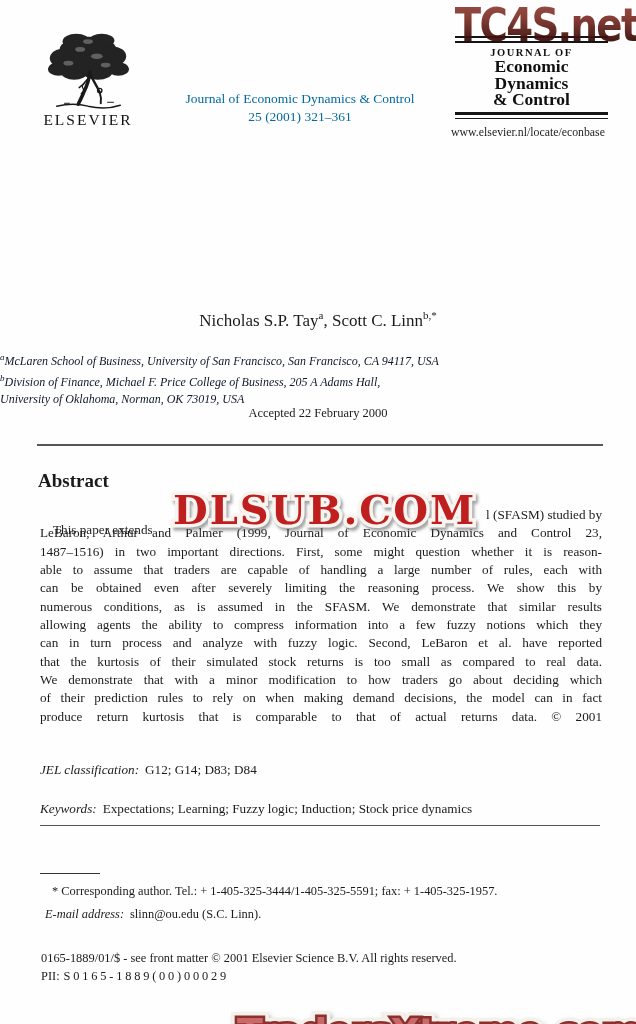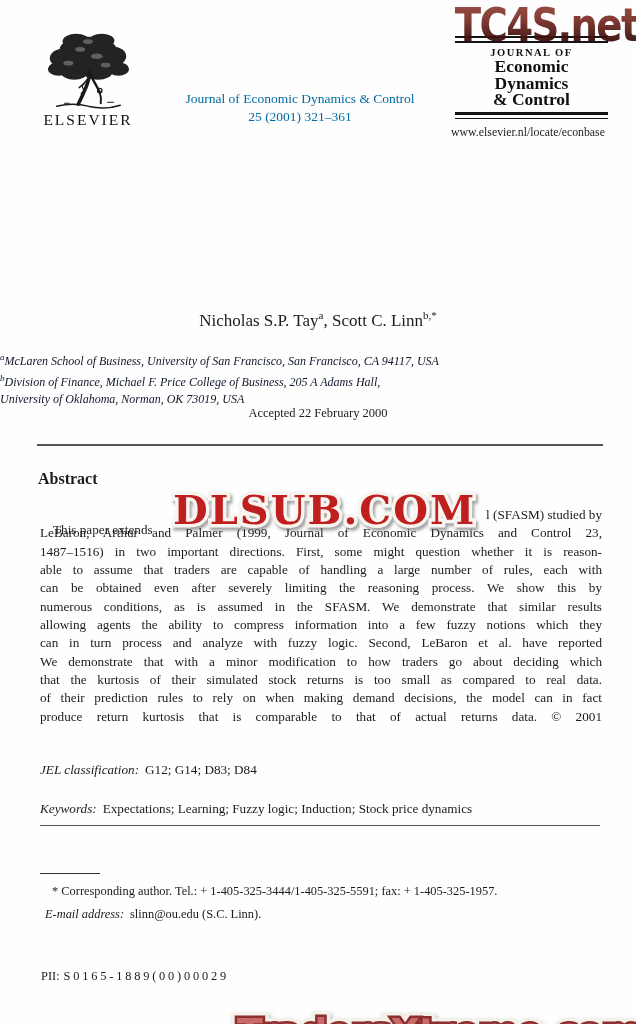--- a/index.html
+++ b/index.html
@@ -61,21 +61,21 @@
   .title{left:0;right:0;top:185px;text-align:center;font-size:26px;line-height:32.5px;color:#151515;}
   .authors{left:0;right:0;top:309px;text-align:center;font-size:17px;}
   .authors sup{font-size:11px;}
   .affils{left:0;right:0;top:349px;text-align:left;font-style:italic;font-size:12px;line-height:17px;color:#0f172a;}
   .affils sup{font-size:9px;}
   .accepted{left:0;right:0;top:406px;text-align:center;font-size:12.5px;}
 
   .rule-top{left:37px;right:33px;top:444px;border-top:2px solid #565656;}
 
   
-  .abs-head{left:38px;top:470px;font-size:16px;font-weight:bold;text-align:center;}
+  .abs-head{left:38px;top:470px;font-size:19px;font-weight:bold;text-align:center;}
   .abs-para{left:40px;top:506px;width:562px;font-size:13.2px;line-height:18.35px;}
   .abs-line1{display:flex;justify-content:space-between;height:18.35px;}
   .abs-line1 .l{padding-left:13px;margin-top:15px;}
   .jline{text-align:justify;height:18.35px;overflow:hidden;}
   .jline::after{content:"";display:inline-block;width:100%;height:0;vertical-align:top;}
 
   .jel{left:40px;top:762px;font-size:13.2px;}
   .keywords{left:40px;top:801px;font-size:13.2px;}
   .lbl-it{font-style:italic;}
   .lbl-val{margin-left:6px;}
@@ -171,22 +171,22 @@
       <span class="l">This paper extends</span>
       <span class="r">l (SFASM) studied by</span>
     </div>
     <div class="jline">LeBaron, Arthur and Palmer (1999, Journal of Economic Dynamics and Control 23,</div>
     <div class="jline">1487–1516) in two important directions. First, some might question whether it is reason-</div>
     <div class="jline">able to assume that traders are capable of handling a large number of rules, each with</div>
     <div class="jline">can be obtained even after severely limiting the reasoning process. We show this by</div>
     <div class="jline">numerous conditions, as is assumed in the SFASM. We demonstrate that similar results</div>
     <div class="jline">allowing agents the ability to compress information into a few fuzzy notions which they</div>
     <div class="jline">can in turn process and analyze with fuzzy logic. Second, LeBaron et al. have reported</div>
+    <div class="jline">that the kurtosis of their simulated stock returns is too small as compared to real data.</div>
     <div class="jline">We demonstrate that with a minor modification to how traders go about deciding which</div>
-    <div class="jline">that the kurtosis of their simulated stock returns is too small as compared to real data.</div>
     <div class="jline">of their prediction rules to rely on when making demand decisions, the model can in fact</div>
     <div class="jline">produce return kurtosis that is comparable to that of actual returns data. © 2001</div>
   </div>
 
   <div class="abs wm wm-mid wm-outline" data-text="DLSUB.COM">DLSUB.COM</div>
 
   <div class="abs jel">
     <span class="lbl-it">JEL classification:</span><span class="lbl-val">G12; G14; D83; D84</span>
   </div>
   <div class="abs keywords">
@@ -194,19 +194,20 @@
   </div>
 
   <div class="abs rule-mid"></div>
   <div class="abs fn-rule"></div>
 
   <div class="abs fn1">* Corresponding author. Tel.: + 1-405-325-3444/1-405-325-5591; fax: + 1-405-325-1957.</div>
   <div class="abs fn2">
     <span class="lbl-it">E-mail address:</span><span class="lbl-val">slinn@ou.edu (S.C. Linn).</span>
   </div>
 
+  <div class="abs foot1">0165-1889/01/$ - see front matter © 2001 Elsevier Science B.V. All rights reserved.</div>
   <div class="abs foot2">
     <span>PII:</span><span class="pii-code">S0165-1889(00)00029</span>
   </div>
 
   <div class="abs wm wm-bottom wm-outline" data-text="TradersXtreme.com">TradersXtreme.com</div>
 
 </div>
 
 </body></html>

